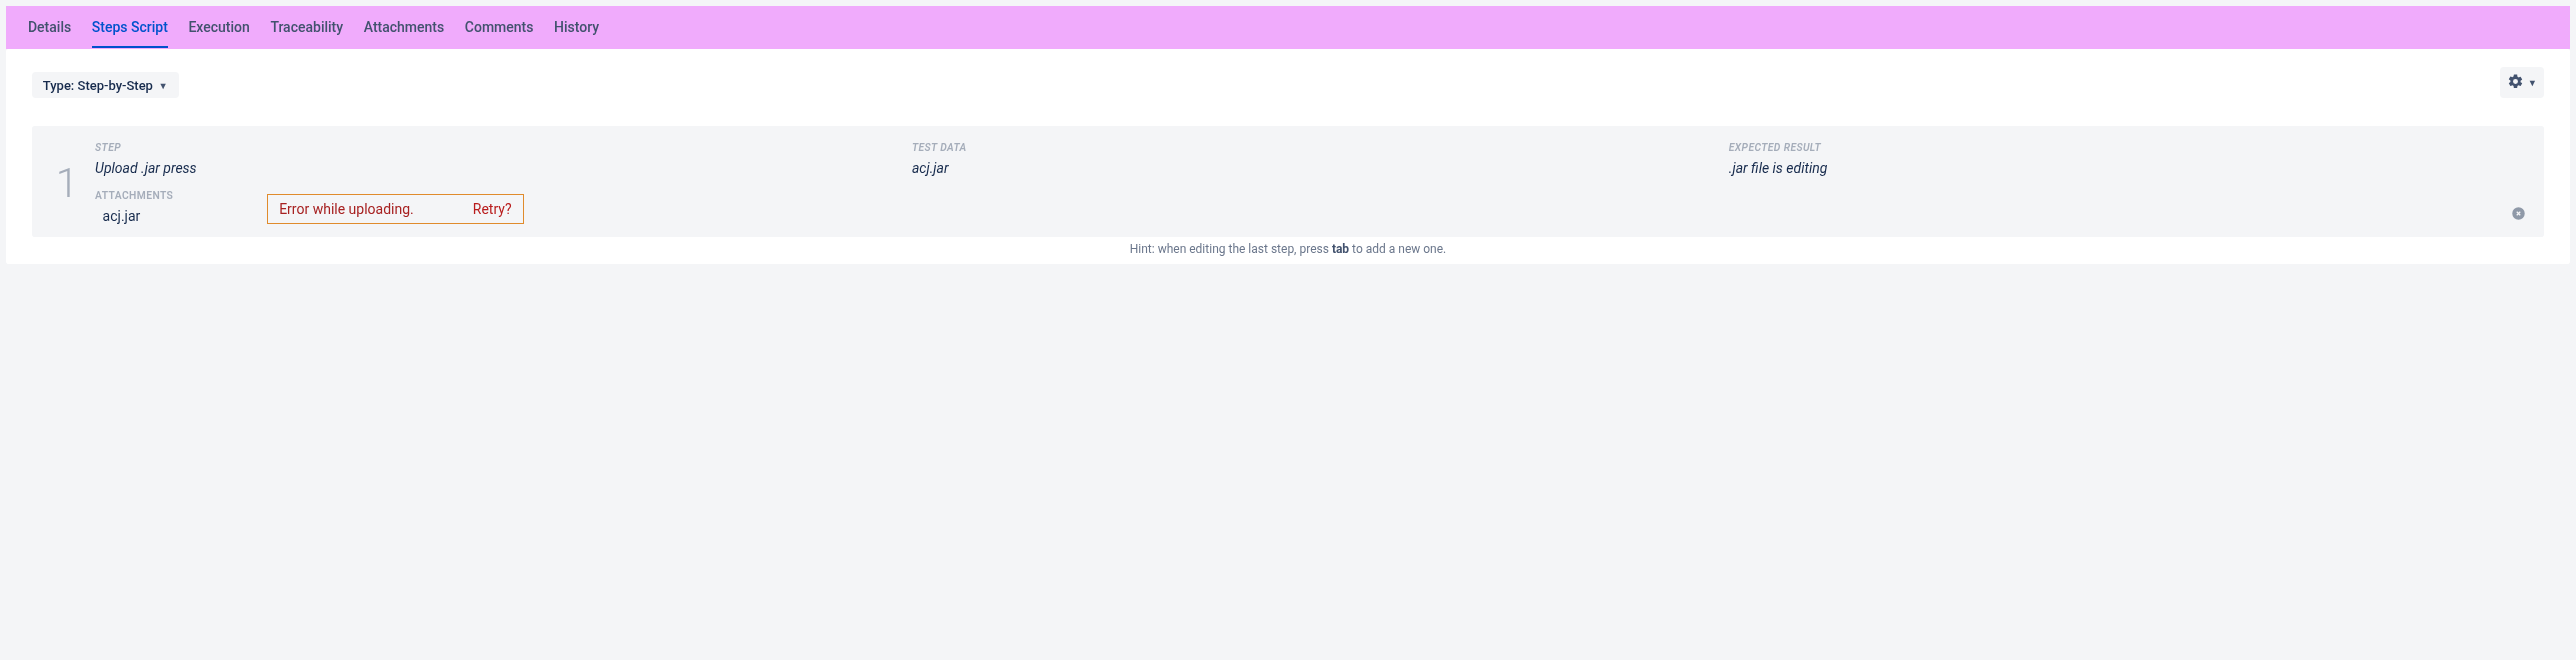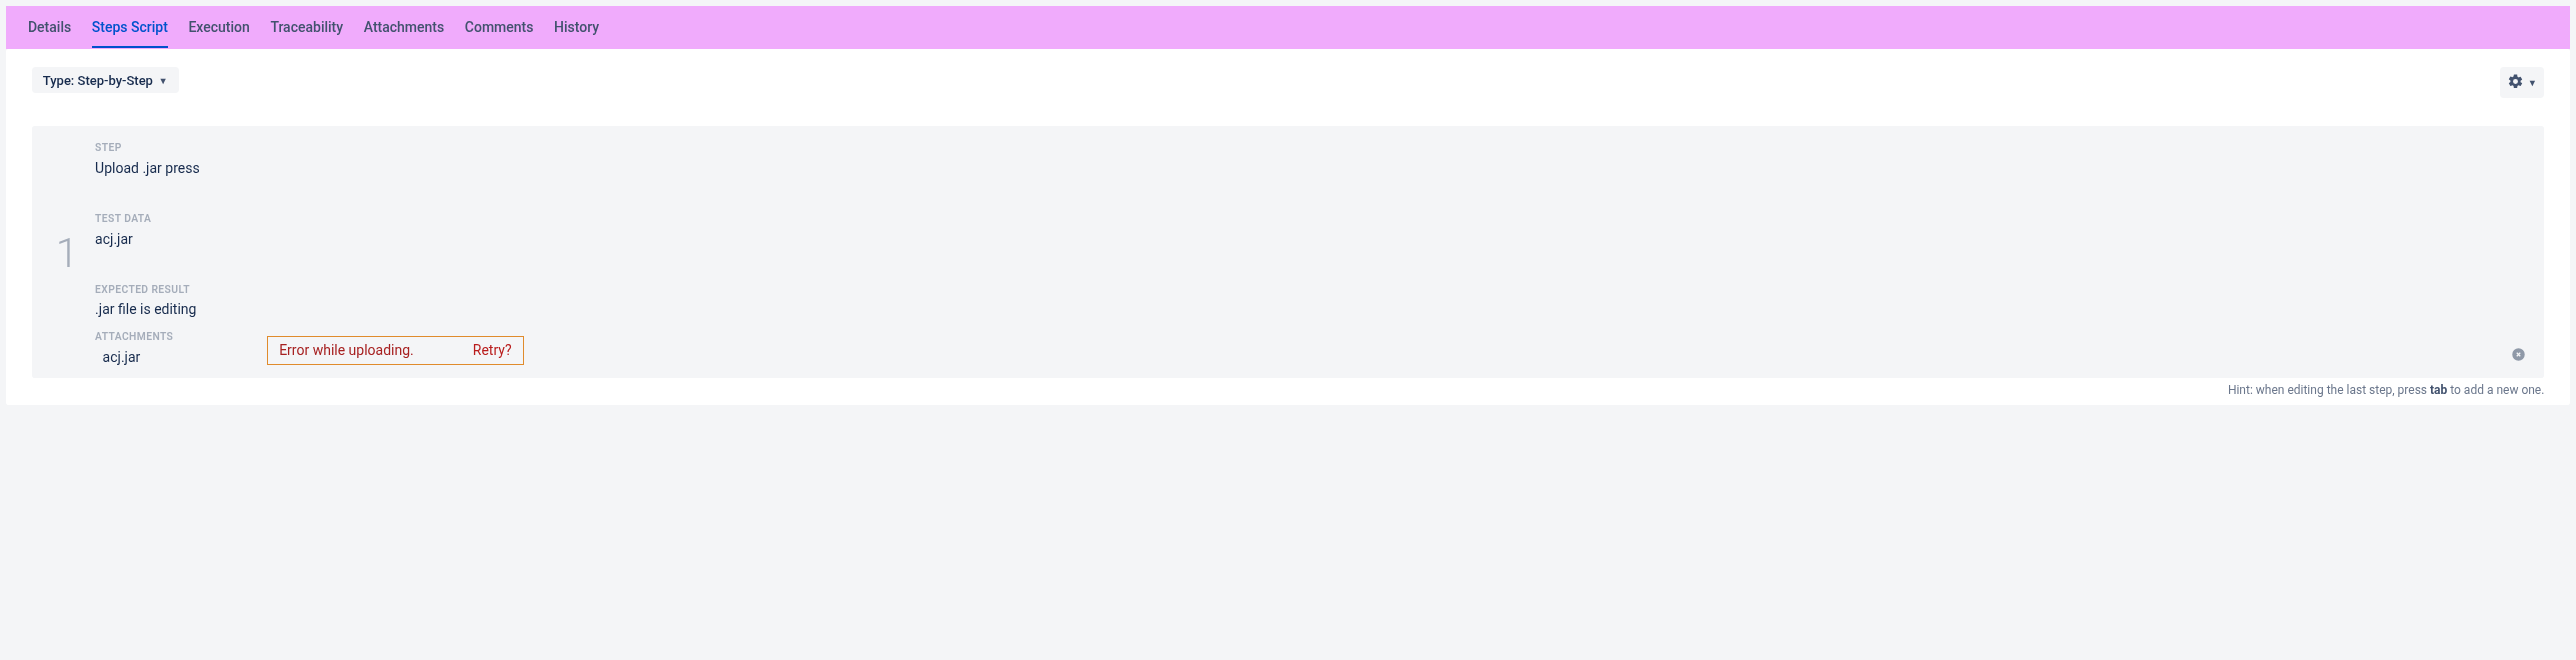--- a/index.html
+++ b/index.html
@@ -41,21 +41,21 @@
     color: #0052cc;
     border-bottom-color: #0052cc;
   }
   .content {
     padding: 18.7px 26px 7.5px 26px;
     position: relative;
   }
   .toolbar-row {
     display: flex;
     justify-content: space-between;
-    align-items: flex-start;
+    align-items: flex-end;
     margin-bottom: 28px;
   }
   .type-chip {
     background: #f4f5f7;
     border-radius: 3.7px;
     padding: 5.6px 11.2px;
     display: inline-flex;
     align-items: center;
     gap: 5.6px;
     color: #172b4d;
@@ -106,22 +106,23 @@
     font-weight: 300;
   }
   .step-body {
     flex: 1;
     display: flex;
     flex-direction: column;
     gap: 13px;
   }
   .step-row {
     display: grid;
-    grid-template-columns: 1fr;
-    gap: 36px;
+    grid-template-columns: 1fr 1fr 1fr;
+    gap: 20px;
+    font-style: italic;
   }
   .col .lbl {
     font-size: 10.3px;
     letter-spacing: 0.4px;
     font-weight: 600;
     color: #a5adba;
     text-transform: uppercase;
     margin-bottom: 5.6px;
   }
   .col .val {
@@ -160,21 +161,21 @@
   }
   .error-text { color: #a72121; }
   .retry-link { color: #b91c1c; cursor: pointer; margin-left: 41px; }
   .close-attach {
     margin-left: auto;
     align-self: flex-end;
     cursor: pointer;
   }
   .close-attach svg { width: 15px; height: 15px; fill: #8f99a8; }
   .hint {
-    text-align: right;
+    text-align: center;
     font-size: 12px;
     color: #6b778c;
     margin-top: 5.6px;
   }
   .hint .tab-key { font-weight: 700; color: #42526e; }
 </style>
 </head>
 <body>
 
 <div class="shell">

